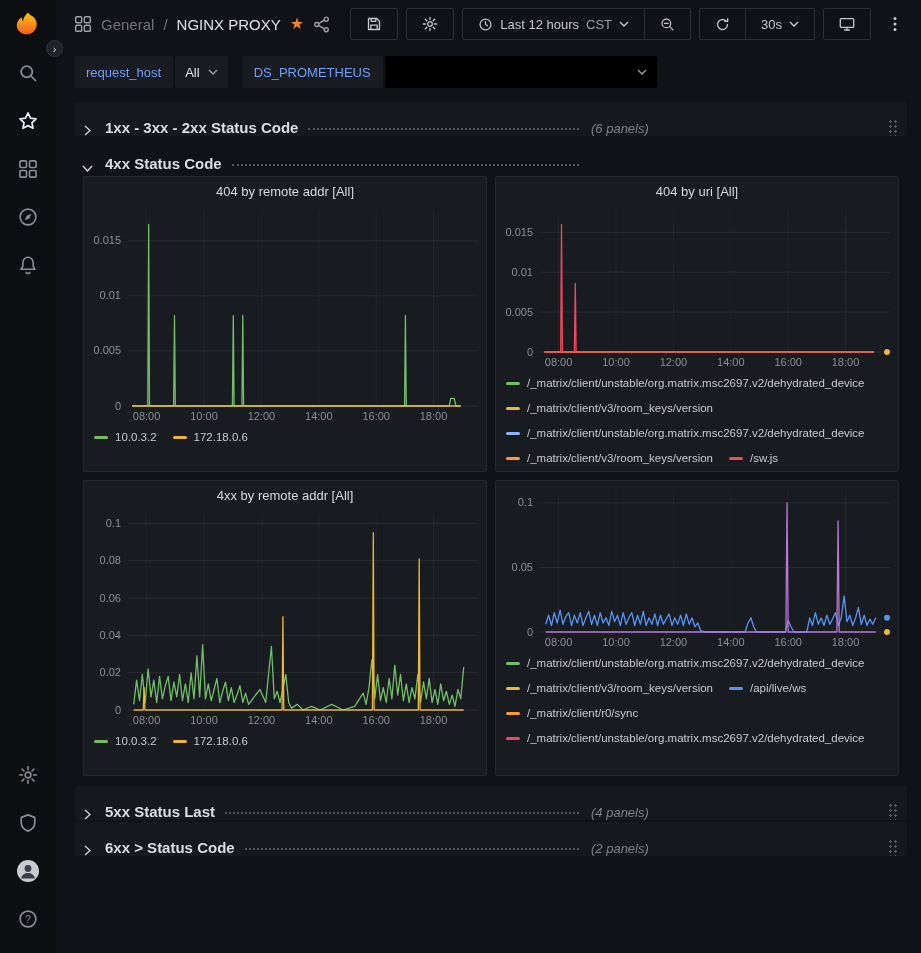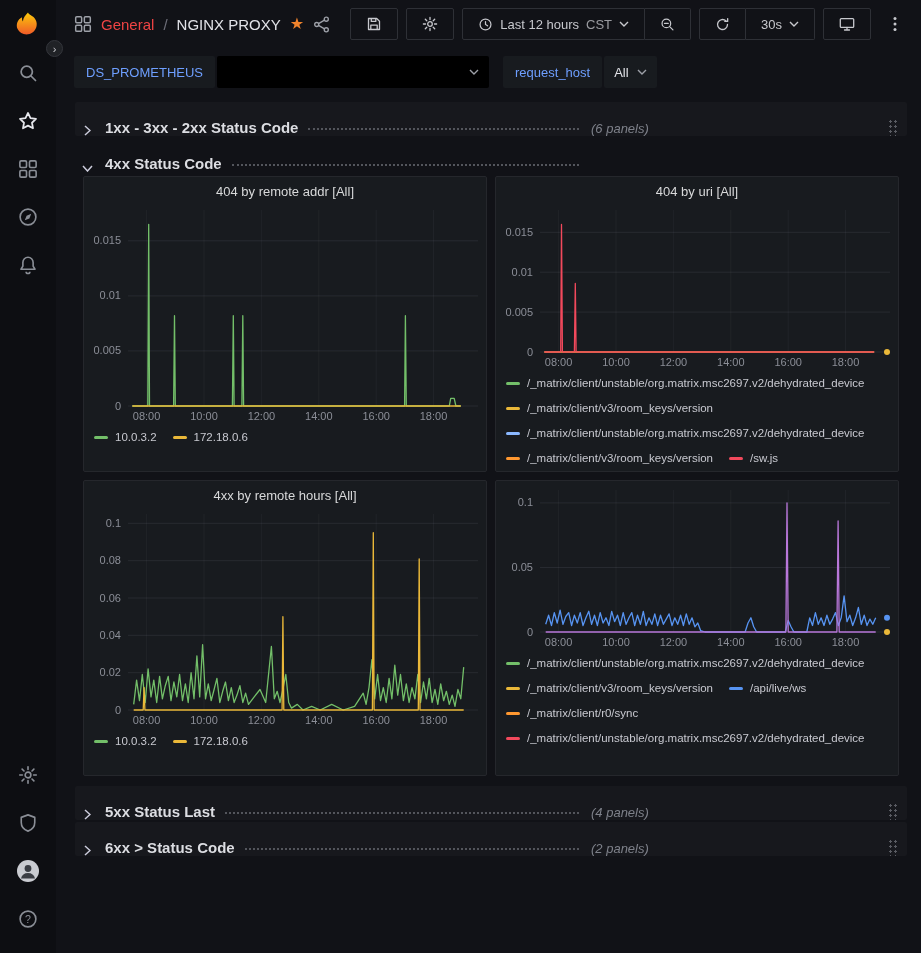--- a/index.html
+++ b/index.html
@@ -31,21 +31,21 @@
   }
 
   
   .main { flex:1; display:flex; flex-direction:column; min-width:0; }
 
   .topbar {
     height:48px; flex:0 0 48px; display:flex; align-items:center;
     justify-content:space-between; padding:0 10px 0 18px;
   }
   .crumbs { display:flex; align-items:center; gap:9px; font-size:15px; }
-  .crumb-sec { color:#ef4444; }
+  .crumb-sec { color:#737373; }
   .crumb-sep { color:rgba(204,204,220,.5); }
   .crumb-page { color:#e2e3e8; }
   .fav-star { color:#f0832c; font-size:16px; line-height:1; }
   .crumb-icon, .share { color:#9da0a8; display:flex; }
   .actions { display:flex; align-items:center; gap:8px; }
   .tbtn {
     height:32px; min-width:32px; display:inline-flex; align-items:center; justify-content:center;
     gap:7px; padding:0 15px; background:transparent; border:1px solid #2e3036; border-radius:2px;
     color:#c7c8cd; font-size:13px; cursor:pointer; white-space:nowrap;
   }
@@ -269,32 +269,32 @@
             <circle cx="2" cy="2.5" r="1.5"></circle>
               <circle cx="2" cy="8" r="1.5"></circle>
               <circle cx="2" cy="13.5" r="1.5"></circle>
           </svg>
         </button>
       </div>
     </header>
 
     <div class="subbar">
       <div class="var-pair">
+        <span class="var-label">request_host</span>
+        <span class="var-value">
+          <span>All</span>
+          <svg width="10" height="6" viewBox="0 0 10 6" fill="none" stroke="#9da0a8" stroke-width="1.4">
+              <path d="M1 1l4 4 4-4"></path>
+            </svg>
+        </span>
+      </div>
+      <div class="var-pair">
         <span class="var-label">DS_PROMETHEUS</span>
         <span class="var-value redacted">
           <span></span>
-          <svg width="10" height="6" viewBox="0 0 10 6" fill="none" stroke="#9da0a8" stroke-width="1.4">
-              <path d="M1 1l4 4 4-4"></path>
-            </svg>
-        </span>
-      </div>
-      <div class="var-pair">
-        <span class="var-label">request_host</span>
-        <span class="var-value">
-          <span>All</span>
           <svg width="10" height="6" viewBox="0 0 10 6" fill="none" stroke="#9da0a8" stroke-width="1.4">
               <path d="M1 1l4 4 4-4"></path>
             </svg>
         </span>
       </div>
     </div>
 
     <div class="content">
 
       <div class="rowhdr collapsed">
@@ -409,21 +409,21 @@
                 <span class="sw" style="background:#ff9830"></span>
                 <span class="lt">/_matrix/client/v3/room_keys/version</span>
               </span>
               <span class="li">
                 <span class="sw" style="background:#f2495c"></span>
                 <span class="lt">/sw.js</span>
               </span>
             </div>
         </div>
         <div class="panel">
-          <div class="panel-title">4xx by remote hours [All]</div>
+          <div class="panel-title">4xx by remote addr [All]</div>
           <div class="chart tall">
               <svg width="410" height="224">
                 <line x1="62.6" x2="62.6" y1="9" y2="205" stroke="rgba(204,204,220,0.05)"></line>
                 <text x="62.6" y="219" text-anchor="middle">08:00</text>
                 <line x1="120.0" x2="120.0" y1="9" y2="205" stroke="rgba(204,204,220,0.05)"></line>
                 <text x="120.0" y="219" text-anchor="middle">10:00</text>
                 <line x1="177.4" x2="177.4" y1="9" y2="205" stroke="rgba(204,204,220,0.05)"></line>
                 <text x="177.4" y="219" text-anchor="middle">12:00</text>
                 <line x1="234.8" x2="234.8" y1="9" y2="205" stroke="rgba(204,204,220,0.05)"></line>
                 <text x="234.8" y="219" text-anchor="middle">14:00</text>

